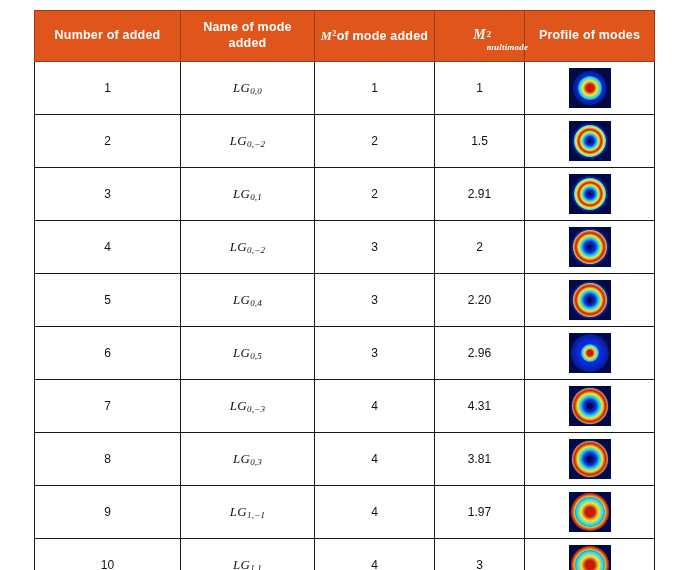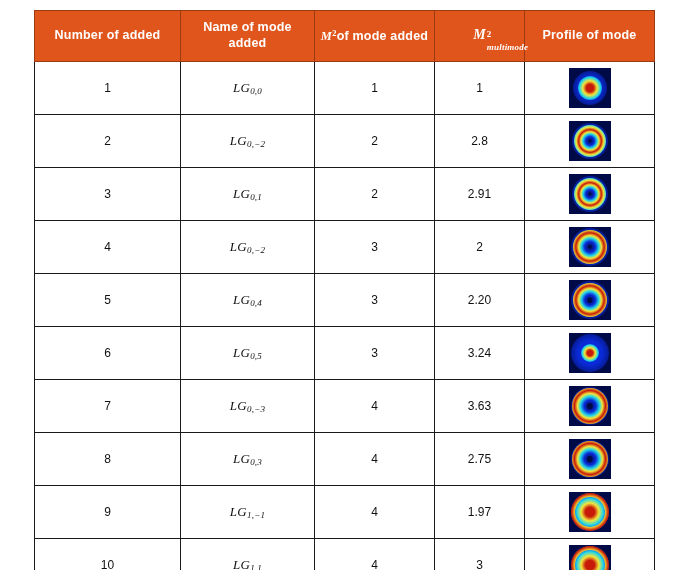--- a/index.html
+++ b/index.html
@@ -147,41 +147,41 @@
     <thead>
       <tr>
         <th>Number of added</th>
         <th>Name of mode added</th>
         <th>
           <span class="msq"><span>M</span><sup>2</sup></span><span>of mode added</span>
         </th>
         <th>
           <span class="msq-stack"><span>M</span><span class="scripts"><span class="sup">2</span><span class="sub">multimode</span></span></span>
         </th>
-        <th>Profile of mode</th>
+        <th>Profile of modes</th>
       </tr>
     </thead>
     <tbody id="tbody">
         <tr>
           <td>1</td>
           <td class="mode-name"><span class="lg">LG</span><sub>0,0</sub></td>
           <td>1</td>
           <td>1</td>
           <td class="profile-cell">
             <div class="profile" style="background: rgb(0, 10, 70);">
               <div class="halo" style="width: 34px; height: 34px; background: radial-gradient(circle, rgb(10, 42, 216) 0%, rgb(10, 42, 216) 45%, rgba(10, 42, 216, 0.55) 70%, rgba(0, 10, 70, 0) 100%);"></div>
               <div class="core" style="width: 24px; height: 24px; background: radial-gradient(circle, rgb(200, 26, 8) 0%, rgb(200, 26, 8) 22%, rgb(242, 230, 58) 42%, rgb(34, 215, 232) 62%, rgb(10, 42, 216) 82%, rgba(0, 10, 70, 0) 100%);"></div>
             </div>
           </td>
         </tr>
         <tr>
           <td>2</td>
           <td class="mode-name"><span class="lg">LG</span><sub>0,−2</sub></td>
           <td>2</td>
-          <td>2.8</td>
+          <td>1.5</td>
           <td class="profile-cell">
             <div class="profile" style="background: rgb(0, 10, 70);">
               <div class="halo" style="width: 36px; height: 36px; background: radial-gradient(circle, rgb(10, 42, 216) 0%, rgb(10, 42, 216) 45%, rgba(10, 42, 216, 0.55) 70%, rgba(0, 10, 70, 0) 100%);"></div>
               <div class="ring" style="width: 32px; height: 32px; background: radial-gradient(circle, rgb(0, 10, 70) 0%, rgb(10, 42, 216) 19%, rgb(34, 215, 232) 31%, rgb(242, 230, 58) 40%, rgb(200, 26, 8) 50%, rgb(242, 230, 58) 61%, rgb(34, 215, 232) 72.5%, rgb(10, 42, 216) 86%, rgba(0, 10, 70, 0) 100%);"></div>
               <div class="core" style="width: 3.3px; height: 3.3px; background: radial-gradient(circle, rgb(0, 10, 70) 0%, rgb(0, 10, 70) 55%, rgba(0, 10, 70, 0) 100%);"></div>
             </div>
           </td>
         </tr>
         <tr>
           <td>3</td>
@@ -219,46 +219,46 @@
               <div class="halo" style="width: 38px; height: 38px; background: radial-gradient(circle, rgb(10, 42, 216) 0%, rgb(10, 42, 216) 45%, rgba(10, 42, 216, 0.55) 70%, rgba(0, 10, 70, 0) 100%);"></div>
               <div class="ring" style="width: 34px; height: 34px; background: radial-gradient(circle, rgb(0, 10, 70) 0%, rgb(10, 42, 216) 22.4%, rgb(34, 215, 232) 36.5%, rgb(242, 230, 58) 47.1%, rgb(200, 26, 8) 58.8%, rgb(242, 230, 58) 71.8%, rgb(34, 215, 232) 85.3%, rgb(10, 42, 216) 100%, rgba(0, 10, 70, 0) 100%);"></div>
               <div class="core" style="width: 5.5px; height: 5.5px; background: radial-gradient(circle, rgb(0, 10, 70) 0%, rgb(0, 10, 70) 55%, rgba(0, 10, 70, 0) 100%);"></div>
             </div>
           </td>
         </tr>
         <tr>
           <td>6</td>
           <td class="mode-name"><span class="lg">LG</span><sub>0,5</sub></td>
           <td>3</td>
-          <td>3.24</td>
+          <td>2.96</td>
           <td class="profile-cell">
             <div class="profile" style="background: rgb(0, 10, 70);">
               <div class="halo" style="width: 38px; height: 38px; background: radial-gradient(circle, rgb(10, 42, 216) 0%, rgb(10, 42, 216) 45%, rgba(10, 42, 216, 0.55) 70%, rgba(0, 10, 70, 0) 100%);"></div>
               <div class="core" style="width: 18px; height: 18px; background: radial-gradient(circle, rgb(200, 26, 8) 0%, rgb(200, 26, 8) 22%, rgb(242, 230, 58) 42%, rgb(34, 215, 232) 62%, rgb(10, 42, 216) 82%, rgba(0, 10, 70, 0) 100%);"></div>
             </div>
           </td>
         </tr>
         <tr>
           <td>7</td>
           <td class="mode-name"><span class="lg">LG</span><sub>0,−3</sub></td>
           <td>4</td>
-          <td>3.63</td>
+          <td>4.31</td>
           <td class="profile-cell">
             <div class="profile" style="background: rgb(0, 10, 70);">
               <div class="halo" style="width: 38px; height: 38px; background: radial-gradient(circle, rgb(10, 42, 216) 0%, rgb(10, 42, 216) 45%, rgba(10, 42, 216, 0.55) 70%, rgba(0, 10, 70, 0) 100%);"></div>
               <div class="ring" style="width: 36px; height: 36px; background: radial-gradient(circle, rgb(0, 10, 70) 0%, rgb(10, 42, 216) 23.2%, rgb(34, 215, 232) 37.9%, rgb(242, 230, 58) 48.9%, rgb(200, 26, 8) 61.1%, rgb(242, 230, 58) 74.6%, rgb(34, 215, 232) 88.6%, rgb(10, 42, 216) 100%, rgba(0, 10, 70, 0) 100%);"></div>
               <div class="core" style="width: 6.6px; height: 6.6px; background: radial-gradient(circle, rgb(0, 10, 70) 0%, rgb(0, 10, 70) 55%, rgba(0, 10, 70, 0) 100%);"></div>
             </div>
           </td>
         </tr>
         <tr>
           <td>8</td>
           <td class="mode-name"><span class="lg">LG</span><sub>0,3</sub></td>
           <td>4</td>
-          <td>2.75</td>
+          <td>3.81</td>
           <td class="profile-cell">
             <div class="profile" style="background: rgb(0, 10, 70);">
               <div class="halo" style="width: 38px; height: 38px; background: radial-gradient(circle, rgb(10, 42, 216) 0%, rgb(10, 42, 216) 45%, rgba(10, 42, 216, 0.55) 70%, rgba(0, 10, 70, 0) 100%);"></div>
               <div class="ring" style="width: 36px; height: 36px; background: radial-gradient(circle, rgb(0, 10, 70) 0%, rgb(10, 42, 216) 23.2%, rgb(34, 215, 232) 37.9%, rgb(242, 230, 58) 48.9%, rgb(200, 26, 8) 61.1%, rgb(242, 230, 58) 74.6%, rgb(34, 215, 232) 88.6%, rgb(10, 42, 216) 100%, rgba(0, 10, 70, 0) 100%);"></div>
               <div class="core" style="width: 6.6px; height: 6.6px; background: radial-gradient(circle, rgb(0, 10, 70) 0%, rgb(0, 10, 70) 55%, rgba(0, 10, 70, 0) 100%);"></div>
             </div>
           </td>
         </tr>
         <tr>
           <td>9</td>

